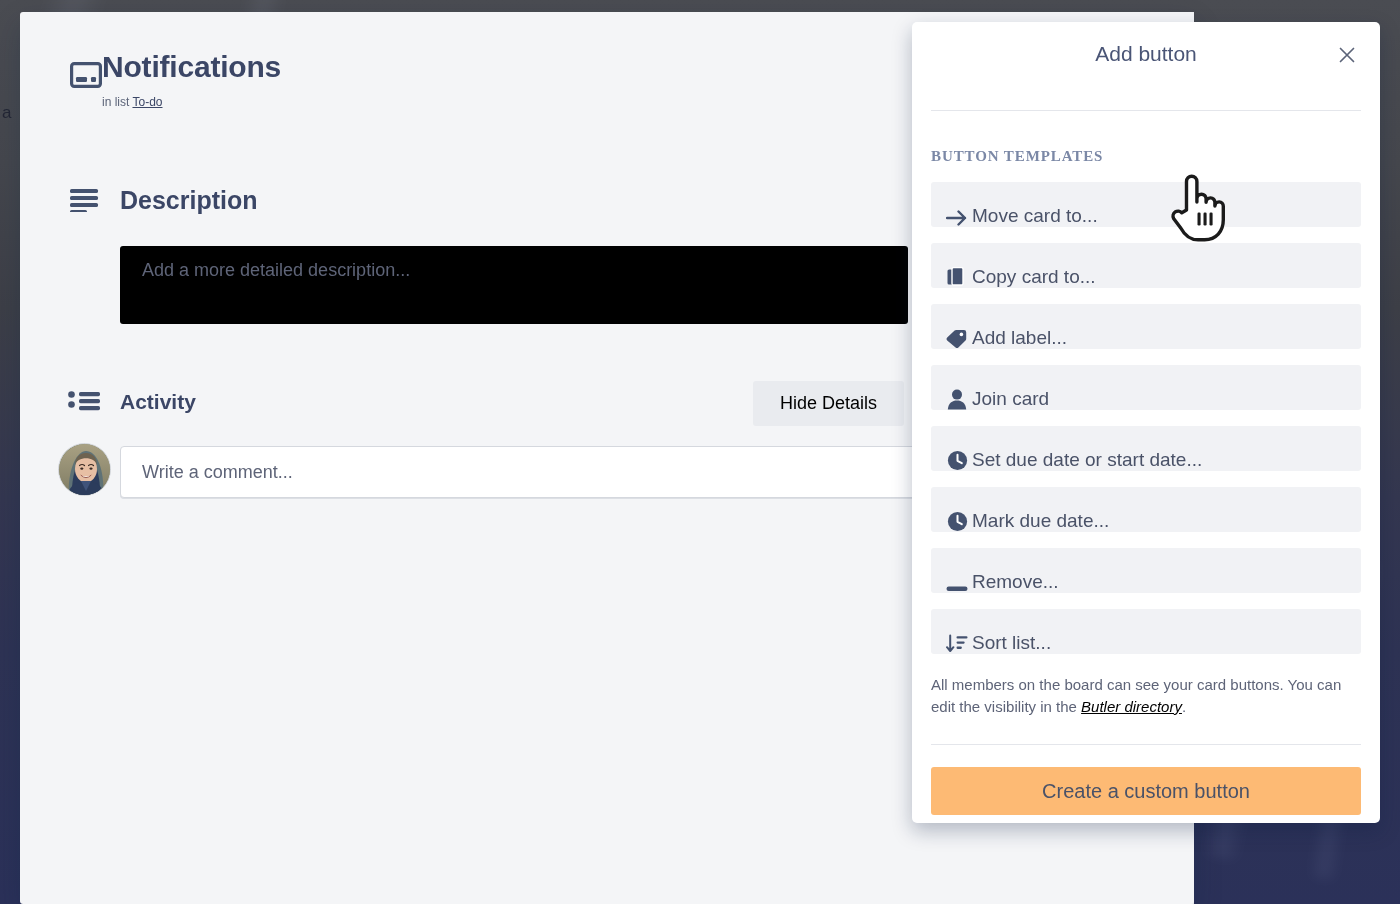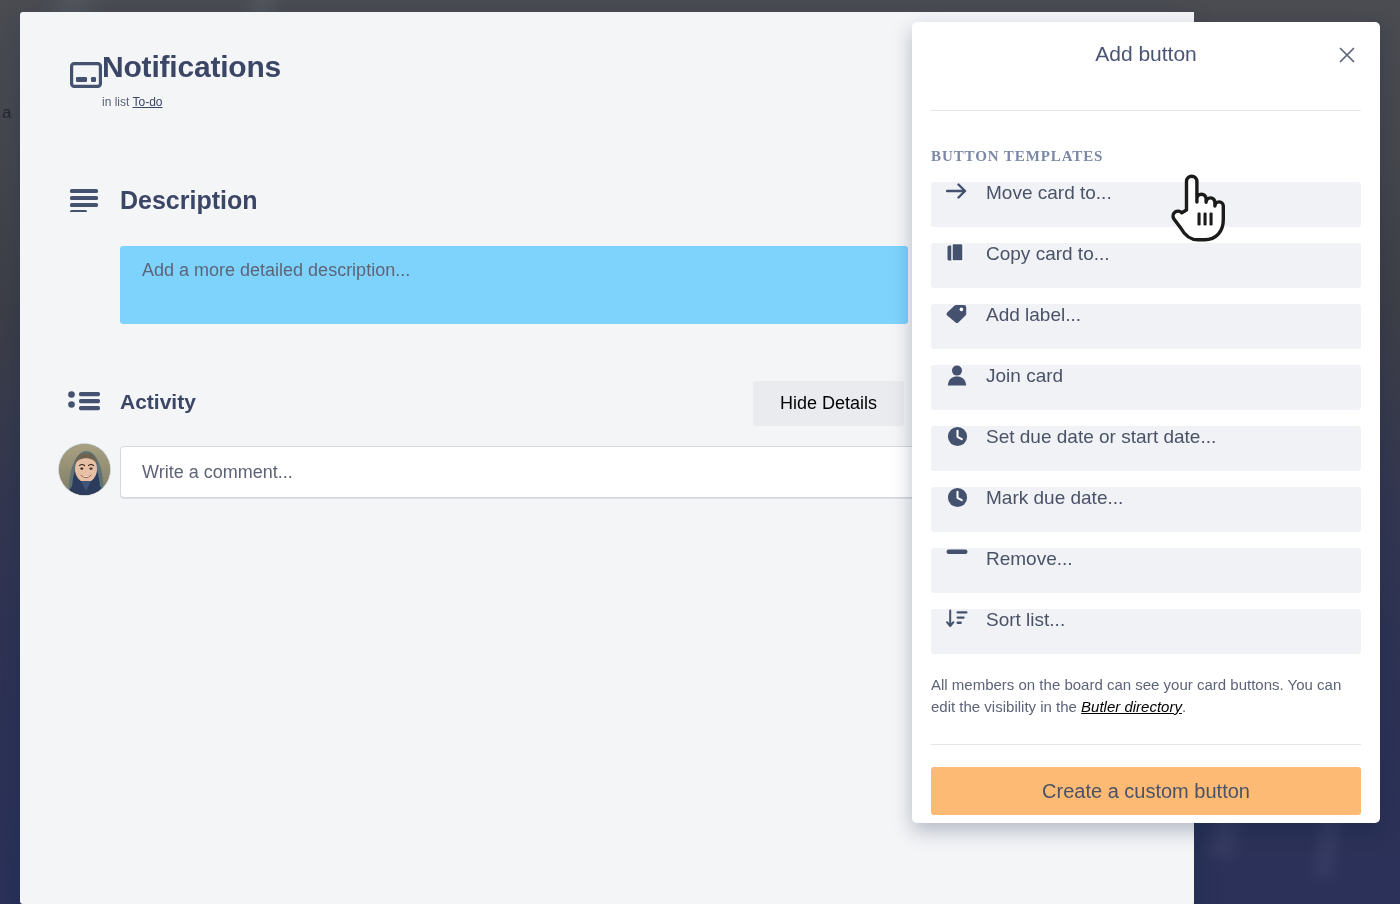--- a/index.html
+++ b/index.html
@@ -67,21 +67,21 @@
   #card-subtitle .list-link{
     color:#3b4666; text-decoration:underline; cursor:pointer;
   }
   #icon-card{ left:50px; top:50px; }
 
   
   #desc-header{ position:absolute; left:100px; top:174px; font-size:25px; font-weight:700; color:#3b4666; }
   #icon-desc{ left:50px; top:176px; }
   #desc-box{
     position:absolute; left:100px; top:234px; width:788px; height:78px;
-    background:#7dd3fc; border-radius:3px;
+    background:#000000; border-radius:3px;
   }
   #desc-placeholder{
     position:absolute; left:22px; top:14px;
     font-size:18px; color:#5e6478;
   }
 
   
   #activity-header{ position:absolute; left:100px; top:378px; font-size:21px; font-weight:700; color:#3b4666; }
   #icon-activity{ left:48px; top:378px; }
   #hide-details-btn{
@@ -131,21 +131,21 @@
   }
   #templates-label{
     position:absolute; left:19px; top:126px;
     font-size:15px; font-weight:700; letter-spacing:.9px; color:#7b88a6;font-family:Liberation Serif, serif;
   }
 
   #template-list{
     position:absolute; left:19px; top:160px; width:430px;
   }
   .tpl-item{
-    display:flex; align-items:flex-start; gap:16px;
+    display:flex; align-items:flex-end; gap:2px;
     height:45px; margin-bottom:16px;
     background:#f1f2f5; border-radius:3px;
     padding-left:13px; cursor:pointer;
   }
   .tpl-icon{ width:26px; display:flex; align-items:center; justify-content:center; color:#44526f; }
   .tpl-label{ font-size:19px; color:#4a5268; }
 
   #footer-note{
     position:absolute; left:19px; top:652px; width:430px;
     font-size:15px; line-height:1.45; color:#5e6478;

